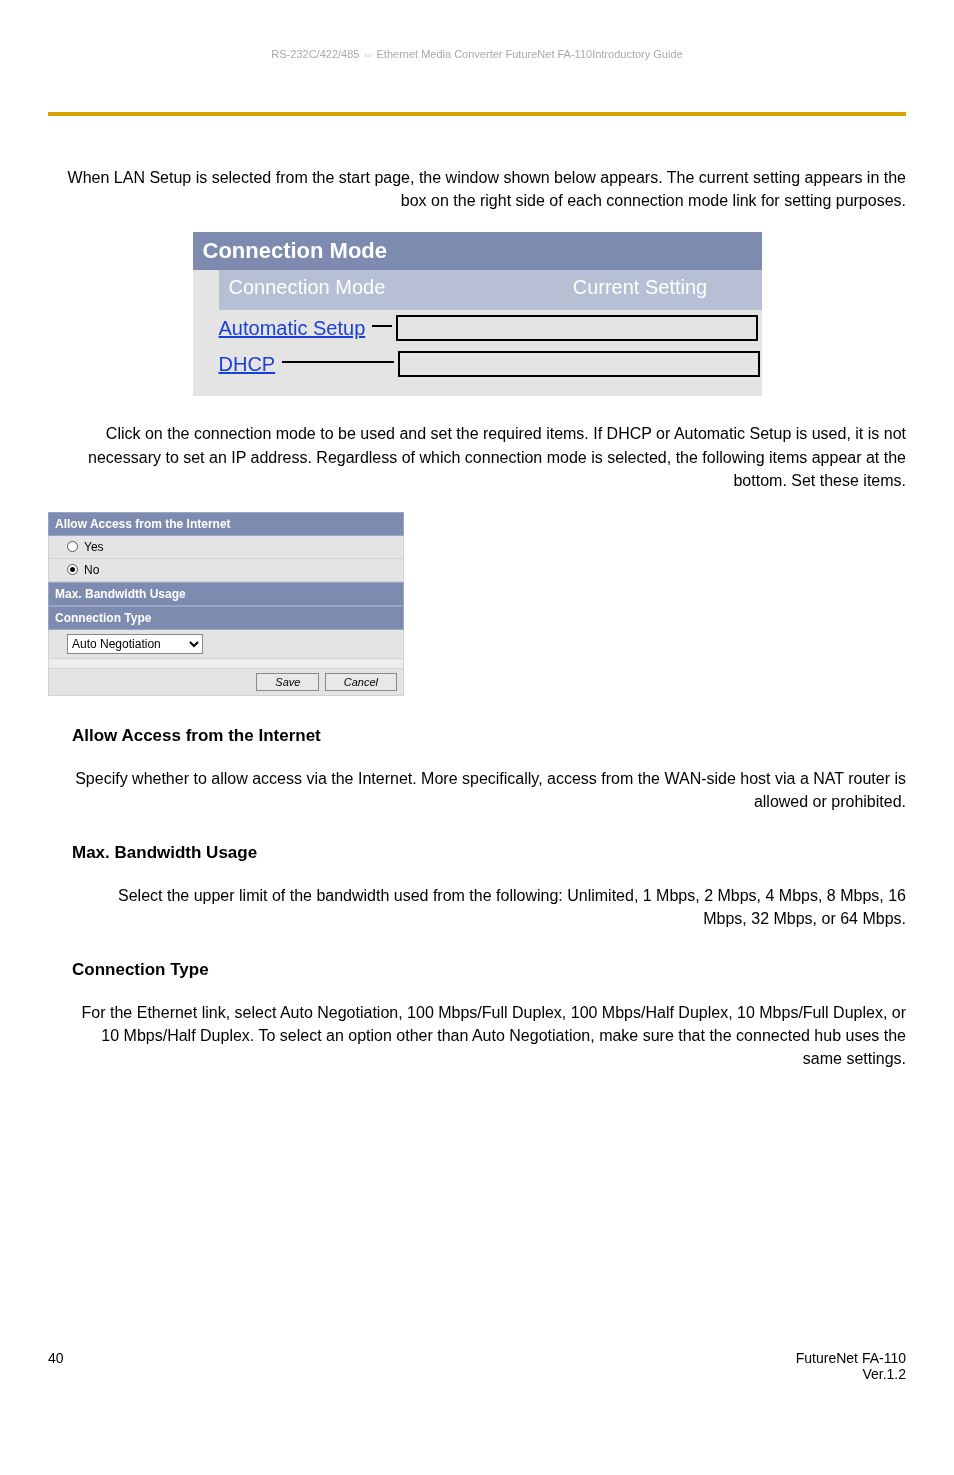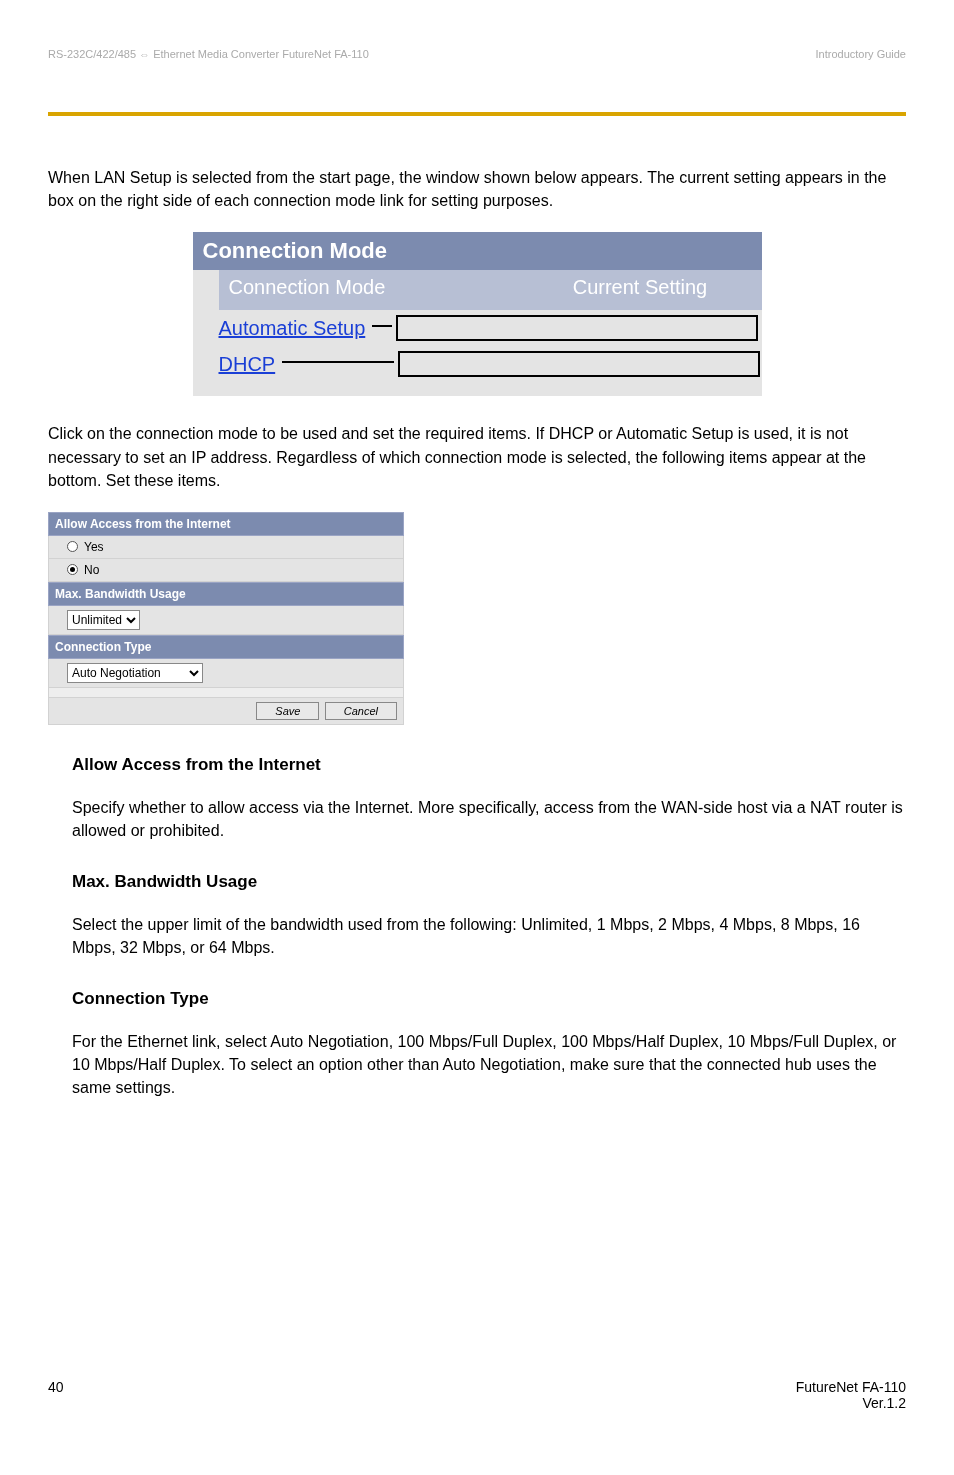--- a/index.html
+++ b/index.html
@@ -16,21 +16,21 @@
   .rule {
     height: 4px;
     background: #d9a400;
     margin: 52px 0 50px 0;
   }
   .body-text {
     font-size: 16px;
     line-height: 1.45;
     color: #000;
   }
-  .body-text p { margin: 18px 0 20px 0; }
+  .body-text p { margin: 18px 0 20px 0; text-align: right; }
   .indent-list { margin-left: 24px; }
 
   
   .shot1 {
     width: 569px;
     margin: 6px auto 26px auto;
   }
   .shot1-hdr {
     background: #7c8baf;
     color: #fff;
@@ -120,21 +120,21 @@
   }
   .footer .fr { text-align:right; }
 
   h3.sect { font-size:17px; font-weight:bold; margin:28px 0 10px 0; }
 </style>
 </head>
 <body>
 
 <div class="page">
 
-  <div style="display:flex;justify-content:space-between;font-size:11px;color:#aaa;">
+  <div style="display:flex;justify-content:center;font-size:11px;color:#aaa;">
     <span>RS-232C/422/485 ⇔ Ethernet Media Converter FutureNet FA-110</span>
     <span>Introductory Guide</span>
   </div>
 
   <div class="rule"></div>
 
   <div class="body-text">
     <p>When LAN Setup is selected from the start page, the window shown below appears. The current setting appears in the box on the right side of each connection mode link for setting purposes.</p>
   </div>
 
@@ -166,25 +166,20 @@
     <div class="shot2-hdr">Allow Access from the Internet</div>
     <div class="shot2-row">
       <span class="radio"></span>
       <span>Yes</span>
     </div>
     <div class="shot2-row">
       <span class="radio checked"></span>
       <span>No</span>
     </div>
     <div class="shot2-hdr">Max. Bandwidth Usage</div>
-    <div class="shot2-row">
-      <select>
-        <option>Unlimited</option>
-      </select>
-    </div>
     <div class="shot2-hdr">Connection Type</div>
     <div class="shot2-row">
       <select style="width:136px">
         <option>Auto Negotiation</option>
       </select>
     </div>
     <div class="shot2-spacer"></div>
     <div class="shot2-btnrow">
       <button class="shot2-btn">Save</button>
       <button class="shot2-btn">Cancel</button>

